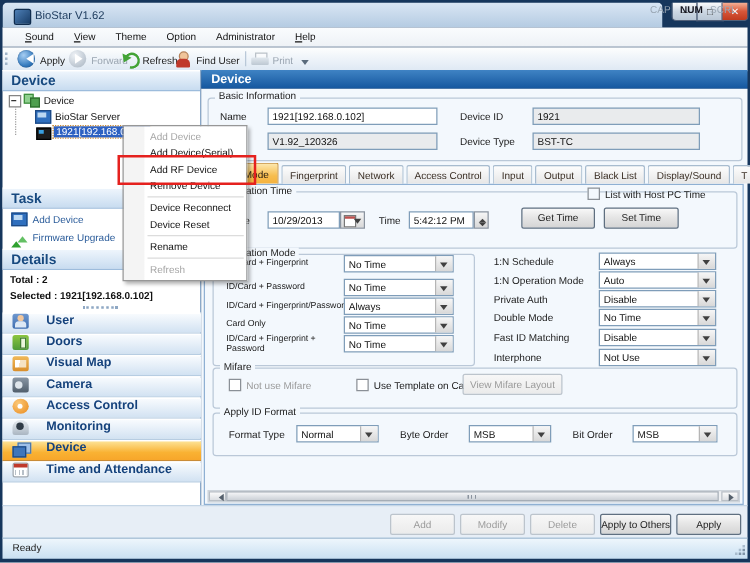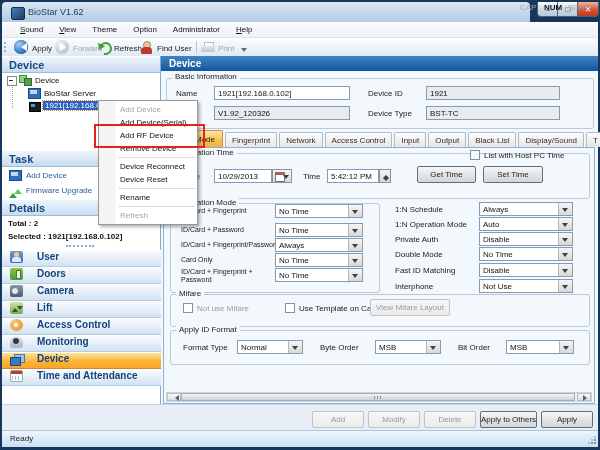--- a/index.html
+++ b/index.html
@@ -236,26 +236,26 @@
 <div class="abs nav">
   <div class="nav-item">
     <div class="ni ni-user"></div>
     <span class="nlabel">User</span>
   </div>
   <div class="nav-item">
     <div class="ni ni-doors"></div>
     <span class="nlabel">Doors</span>
   </div>
   <div class="nav-item">
+    <div class="ni ni-map"></div>
+    <span class="nlabel">Visual Map</span>
+  </div>
+  <div class="nav-item">
     <div class="ni ni-cam"></div>
     <span class="nlabel">Camera</span>
-  </div>
-  <div class="nav-item">
-    <div class="ni ni-lift"></div>
-    <span class="nlabel">Lift</span>
   </div>
   <div class="nav-item">
     <div class="ni ni-ac"></div>
     <span class="nlabel">Access Control</span>
   </div>
   <div class="nav-item">
     <div class="ni ni-mon"></div>
     <span class="nlabel">Monitoring</span>
   </div>
   <div class="nav-item selected">

